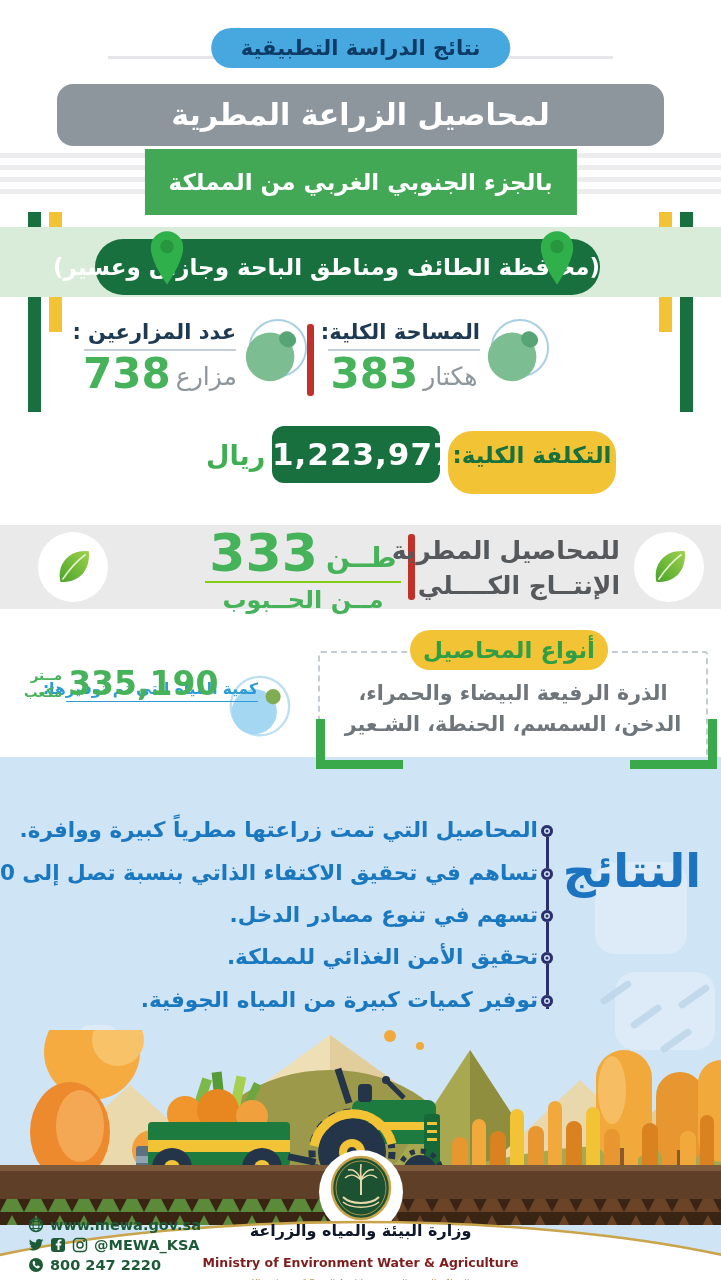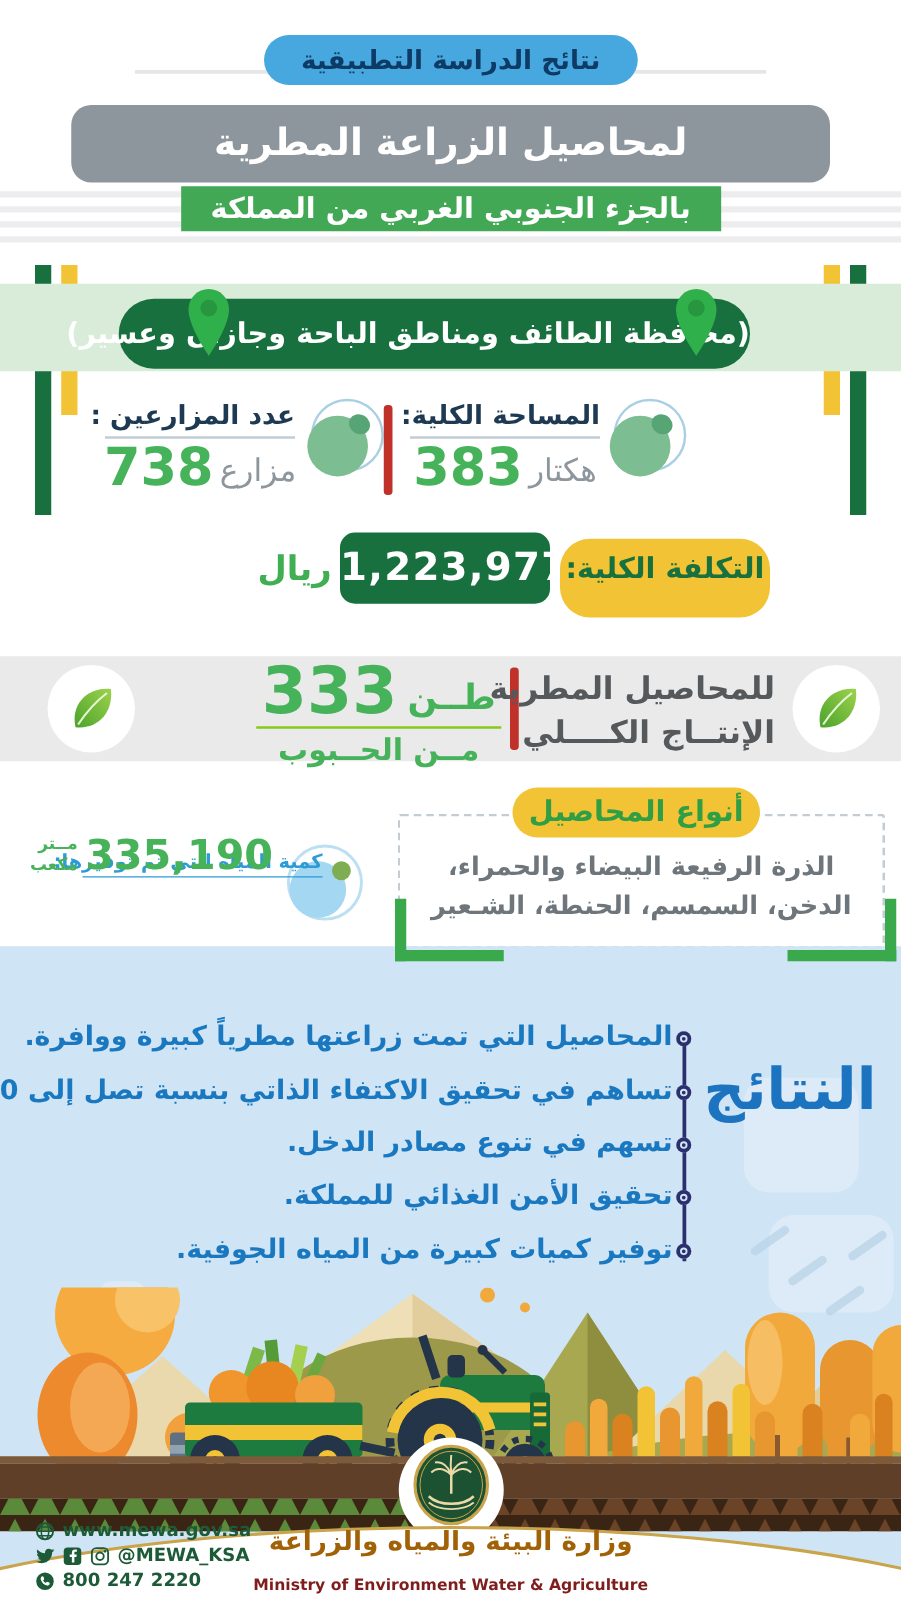--- a/index.html
+++ b/index.html
@@ -8,21 +8,21 @@
   .abs{position:absolute;}
 
   
   .badge-line{top:56px;left:108px;right:108px;height:3px;background:#e6e6e8;}
   .badge{top:28px;left:50%;transform:translateX(-50%);background:#46a8de;color:#0e3a66;
          font-size:21px;font-weight:bold;padding:8px 30px;border-radius:26px;white-space:nowrap;}
   .main-title{top:84px;left:57px;width:607px;height:62px;background:#8d969c;border-radius:16px;
               color:#fff;font-size:30px;font-weight:bold;line-height:62px;text-align:center;white-space:nowrap;}
   .stripe{left:0;right:0;height:5px;background:#ededef;}
   .subtitle{top:149px;left:50%;transform:translateX(-50%);background:#42a855;color:#fff;
-            font-size:23px;font-weight:bold;padding:5px 24px;white-space:nowrap;z-index:2;}
+            font-size:23px;font-weight:bold;padding:20px 24px;white-space:nowrap;z-index:2;}
 
   
   .vbar{width:13px;top:212px;}
   .vbar.green{background:#17703d;height:200px;}
   .vbar.yellow{background:#f2c335;height:120px;}
   .band{top:227px;left:0;right:0;height:70px;background:#d9ecd9;}
   .banner{top:239px;left:95px;width:505px;height:56px;background:#17703d;border-radius:28px;
           color:#fff;font-size:23px;font-weight:bold;line-height:56px;text-align:center;white-space:nowrap;z-index:2;}
   .pin{width:42px;height:62px;z-index:3;}
 
@@ -82,21 +82,21 @@
   .results-title{left:552px;top:86px;width:160px;text-align:center;color:#1c74c0;
                  font-size:46px;font-weight:bold;line-height:1.25;white-space:nowrap;}
   .wm{background:rgba(255,255,255,.28);border-radius:20px;}
   .slash{width:36px;height:7px;border-radius:4px;background:#b9d3e8;opacity:.75;transform:rotate(-35deg);}
   .cloud{background:#dcebf7;border-radius:14px;}
 
   
   .scene{left:0;top:273px;width:721px;height:250px;}
   .logo{left:330px;top:398px;width:62px;height:66px;z-index:5;}
   .ministry{left:0;top:464px;width:721px;text-align:center;z-index:5;}
-  .ministry-ar{font-size:21px;font-weight:bold;color:#a16207;}
+  .ministry-ar{font-size:16px;font-weight:bold;color:#0f172a;}
   .ministry-en{font-size:12.5px;font-weight:bold;color:#7f1d1d;margin-top:15px;}
   .ministry-kingdom{font-size:9.5px;color:#b09354;margin-top:7px;}
   .contact{left:28px;top:460px;z-index:5;color:#1d5b38;}
   .contact-row{display:flex;align-items:center;gap:6px;margin-bottom:4px;font-size:14.5px;font-weight:bold;}
   .icon16{width:16px;height:16px;flex:0 0 auto;}
 </style>
 </head>
 <body>
 
 <div class="page">

